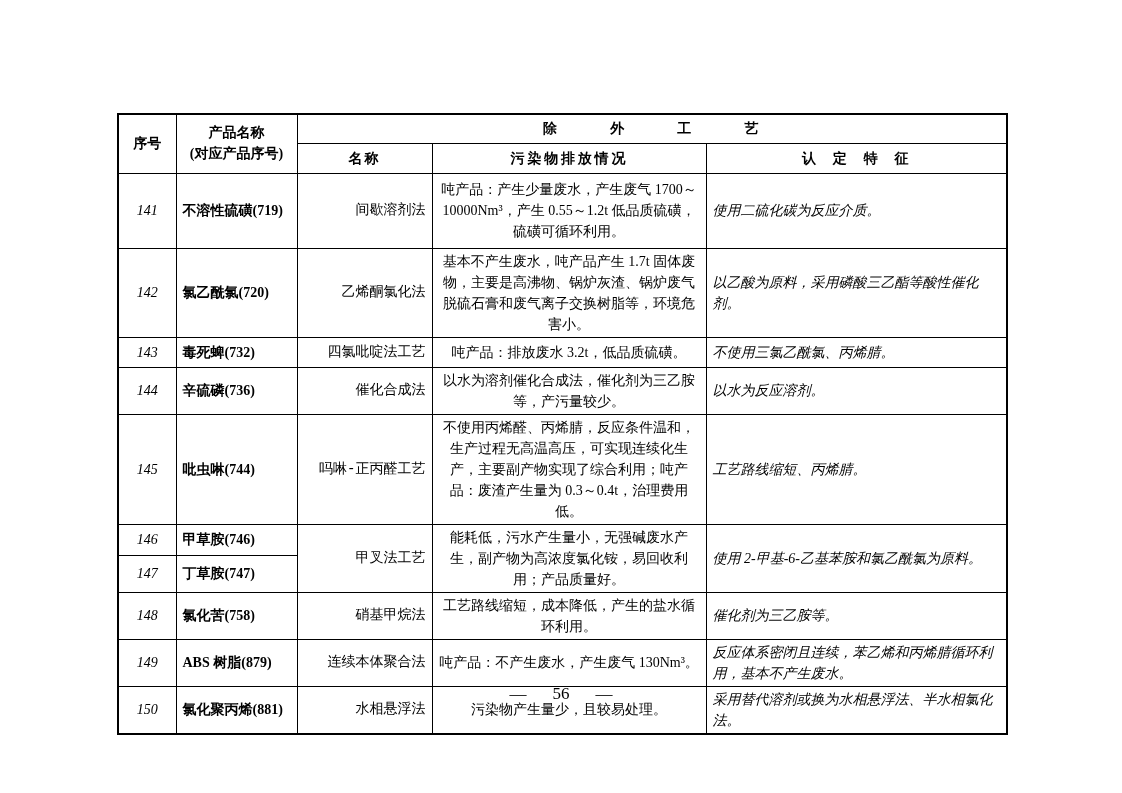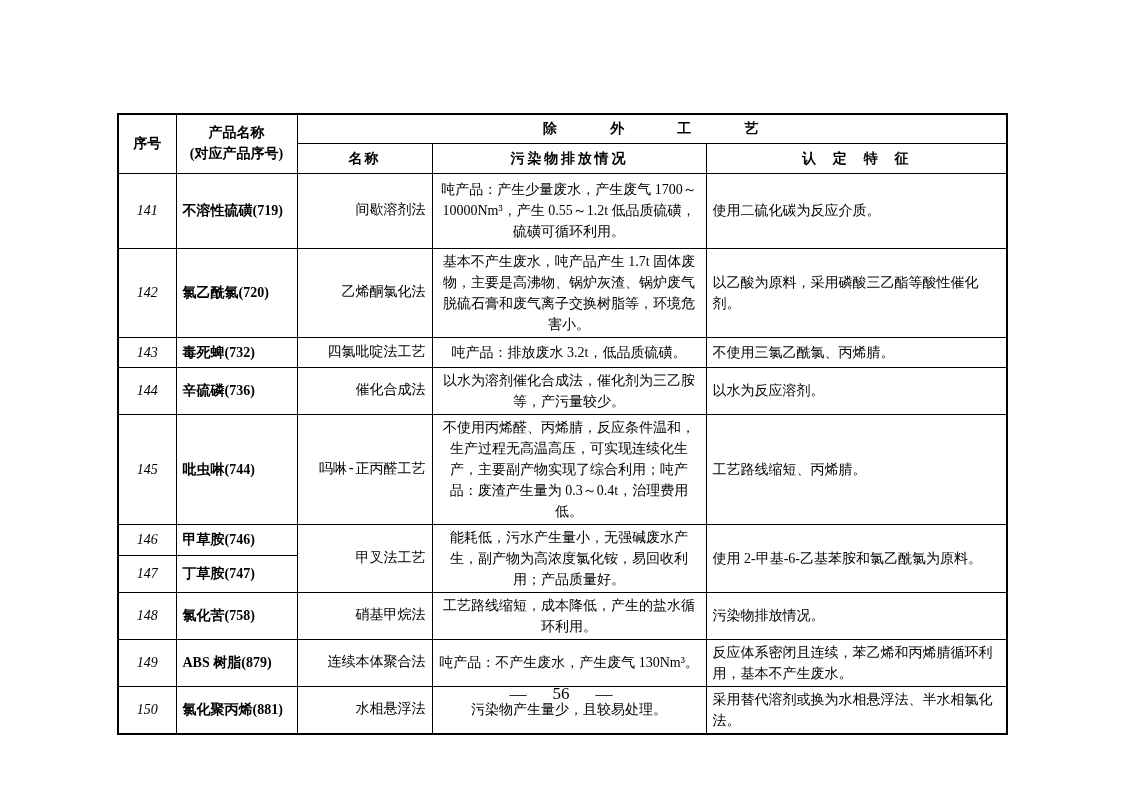--- a/index.html
+++ b/index.html
@@ -36,21 +36,21 @@
     padding: 2px 2px;
   }
   th.group-head { letter-spacing: 3.8em; padding-left: 3.8em; }
   th.feature-head { letter-spacing: 1.2em; padding-left: 1.2em; margin-top: 35px; }
   th.emission-head { letter-spacing: 0.2em; padding-left: 0.2em; }
   th.name-head { letter-spacing: 0.15em; padding-left: 0.15em; }
   .c-id { text-align: center; padding: 2px 2px; font-style: italic; }
   .c-prod { text-align: left; padding: 2px 4px 2px 8px; font-weight: bold; }
   .c-meth { text-align: right; padding: 2px 4px 2px 8px; font-family: Liberation Mono, monospace; }
   .c-emis { text-align: center; padding: 2px 5px 2px 7px; }
-  .c-feat { text-align: left; padding: 2px 4px; font-size: 13px; }
+  .c-feat { text-align: left; padding: 2px 4px; font-size: 13px; font-style: italic; }
   .prod-header-line { display: block; line-height: 1.45; }
   .footer {
     position: absolute;
     left: 0;
     top: 684px;
     width: 100%;
     display: flex;
     justify-content: center;
     align-items: center;
     gap: 26px;
@@ -130,21 +130,21 @@
       </tr>
       <tr style="height:35px">
         <td class="c-id">147</td>
         <td class="c-prod">丁草胺(747)</td>
       </tr>
       <tr style="height:47px">
         <td class="c-id">148</td>
         <td class="c-prod">氯化苦(758)</td>
         <td class="c-meth">硝基甲烷法</td>
         <td class="c-emis">工艺路线缩短，成本降低，产生的盐水循环利用。</td>
-        <td class="c-feat">污染物排放情况。</td>
+        <td class="c-feat">催化剂为三乙胺等。</td>
       </tr>
       <tr style="height:47px">
         <td class="c-id">149</td>
         <td class="c-prod">ABS 树脂(879)</td>
         <td class="c-meth">连续本体聚合法</td>
         <td class="c-emis">吨产品：不产生废水，产生废气 130Nm³。</td>
         <td class="c-feat">反应体系密闭且连续，苯乙烯和丙烯腈循环利用，基本不产生废水。</td>
       </tr>
       <tr style="height:30px">
         <td class="c-id">150</td>

